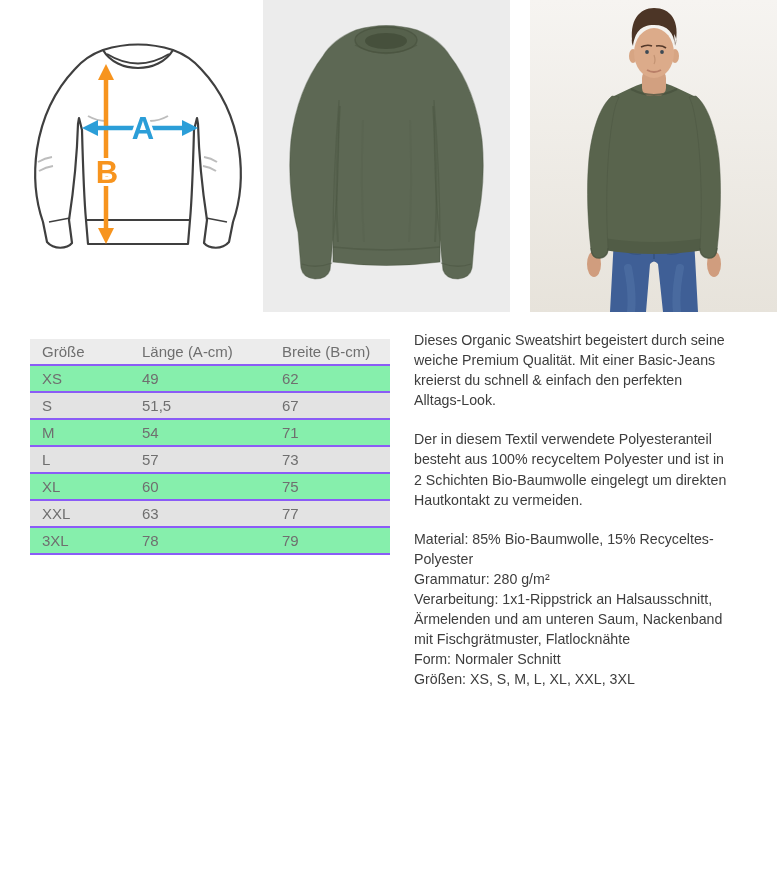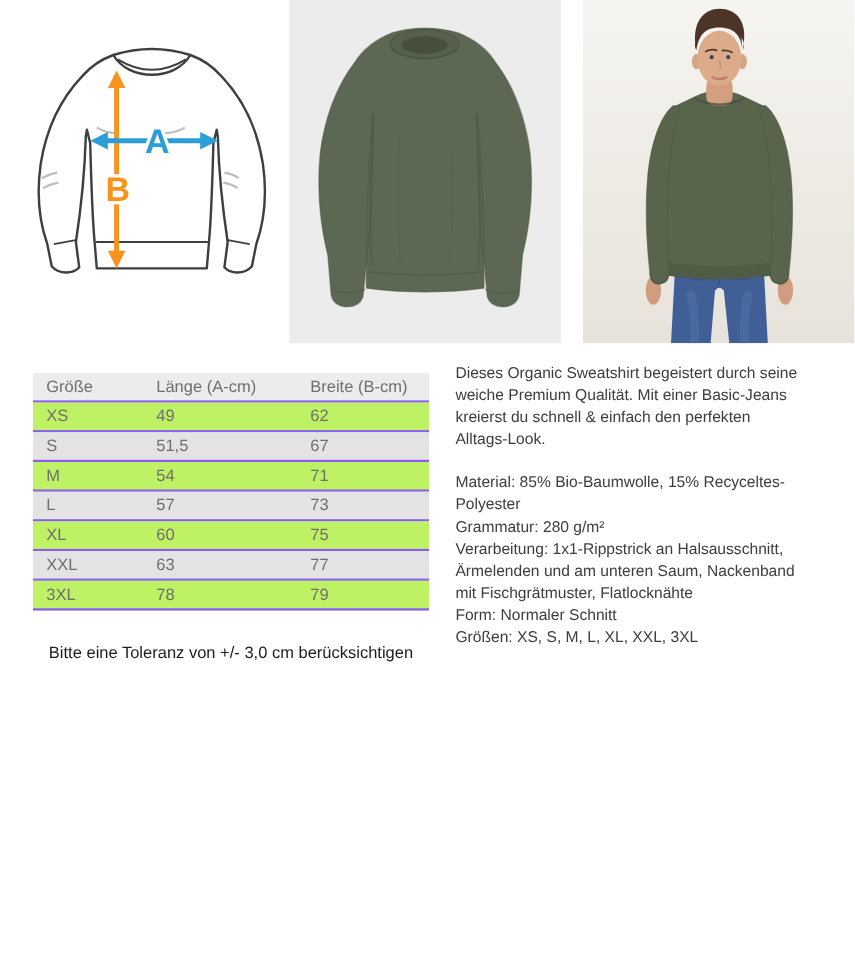--- a/index.html
+++ b/index.html
@@ -12,21 +12,21 @@
   .photo.product{left:263px;background:#ececec;}
   .photo.model{left:530px;}
 
   
   .size-table{position:absolute;left:30px;top:339px;width:360px;
               border-collapse:separate;border-spacing:0;table-layout:fixed;}
   .size-table th,.size-table td{height:25px;padding:0 0 0 12px;text-align:left;
               font-size:15px;font-weight:400;color:#6f6f6f;vertical-align:middle;
               border-bottom:2px solid #8b5cf6;white-space:nowrap;overflow:hidden;}
   .size-table thead th{background:#ececec;}
-  .size-table tr.alt-light td{background:#bef264;}
+  .size-table tr.alt-light td{background:#86efac;}
   .size-table tr.alt-dark td{background:#e3e3e3;}
 
   .tolerance{position:absolute;left:30px;top:585px;width:360px;text-align:center;
              font-size:15px;color:#1c1c1c;}
 
   
   .description{position:absolute;left:414px;top:330px;width:316px;
                font-size:14.2px;line-height:20.1px;color:#3d3d3d;}
   .description .para{white-space:pre-line;margin:0 0 19px 0;}
 
@@ -208,24 +208,24 @@
         <td>77</td>
       </tr>
       <tr class="alt-light">
         <td>3XL</td>
         <td>78</td>
         <td>79</td>
       </tr>
     </tbody>
   </table>
 
-  <div class="tolerance">Bitte eine Toleranz von +/- 3,0 cm berücksichtigen</div>
 
   <div class="description">
     <p class="para">Dieses Organic Sweatshirt begeistert durch seine weiche Premium Qualität. Mit einer Basic-Jeans kreierst du schnell &amp; einfach den perfekten Alltags-Look.</p>
+    <p class="para">Der in diesem Textil verwendete Polyesteranteil besteht aus 100% recyceltem Polyester und ist in 2 Schichten Bio-Baumwolle eingelegt um direkten Hautkontakt zu vermeiden.</p>
     <p class="para">Material: 85% Bio-Baumwolle, 15% Recyceltes-Polyester
 Grammatur: 280 g/m²
 Verarbeitung: 1x1-Rippstrick an Halsausschnitt, Ärmelenden und am unteren Saum, Nackenband mit Fischgrätmuster, Flatlocknähte
 Form: Normaler Schnitt
 Größen:  XS, S, M, L, XL, XXL, 3XL</p>
   </div>
 
 </div>
 
 </body></html>

